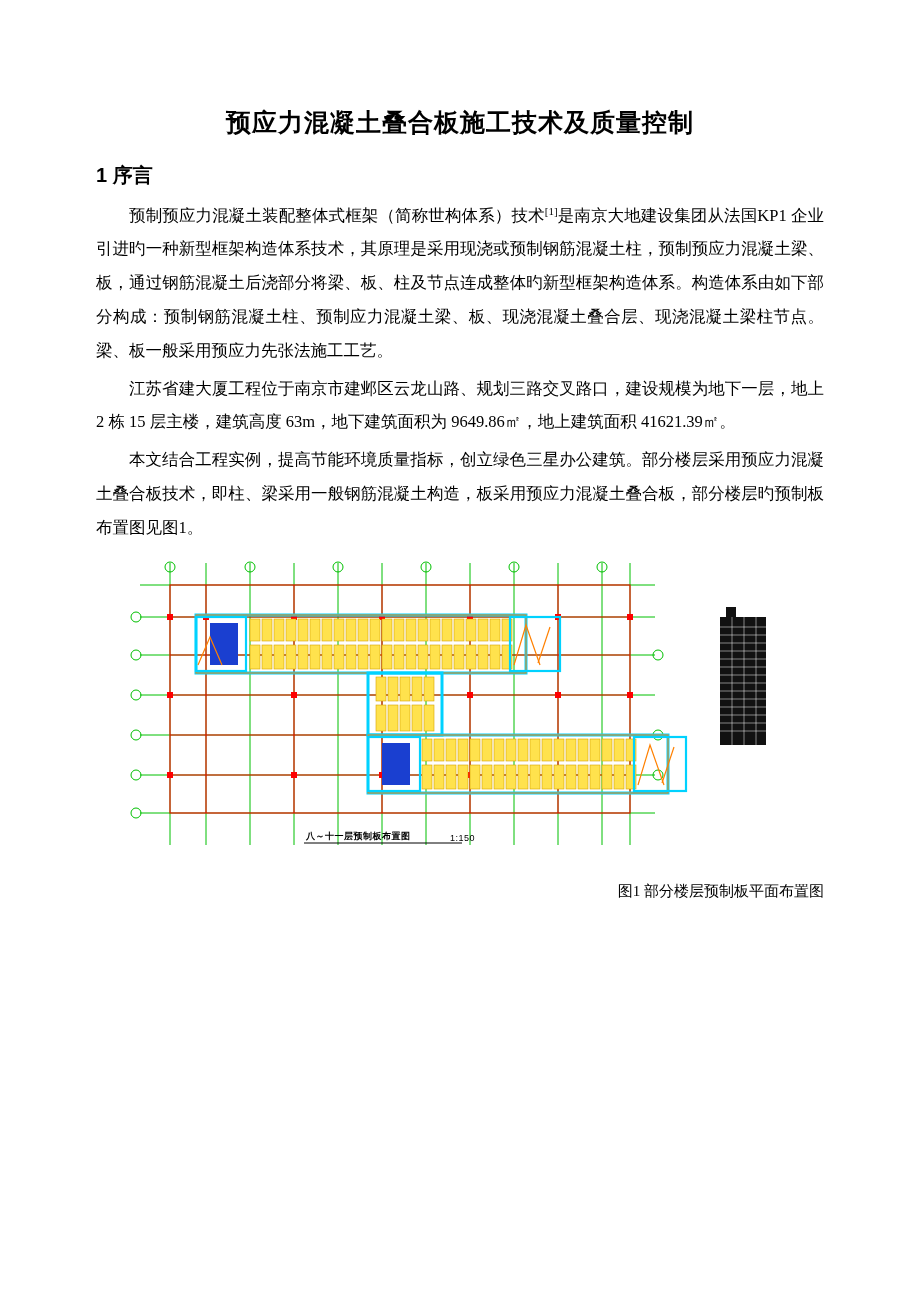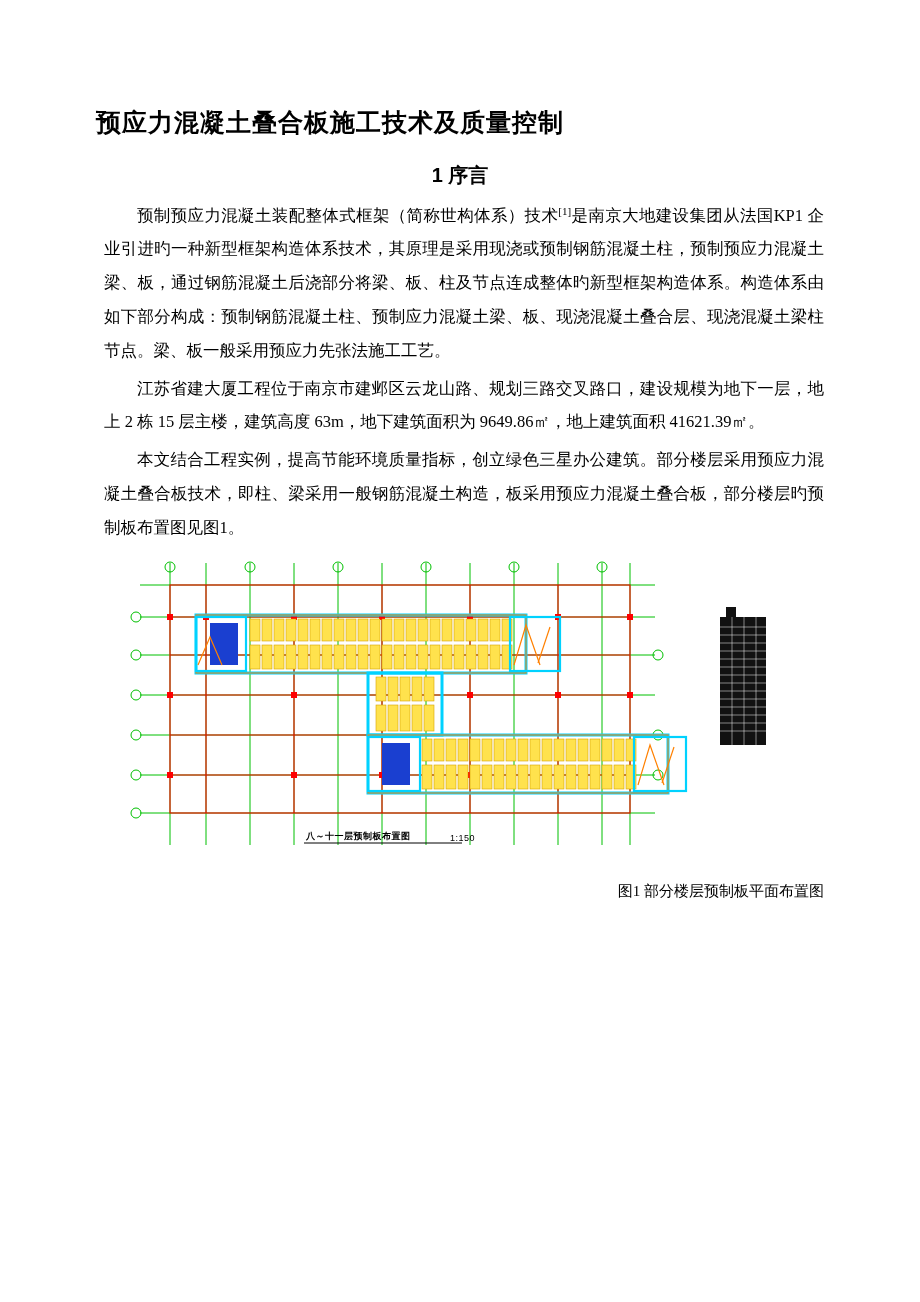--- a/index.html
+++ b/index.html
@@ -19,36 +19,36 @@
     width: 920px;
     height: 1302px;
     box-sizing: border-box;
     padding: 88px 96px 40px 96px;
     position: relative;
   }
   h1.doc-title {
     font-family: "Liberation Sans", "DejaVu Sans", sans-serif;
     font-size: 25px;
     font-weight: bold;
+    text-align: center;
     margin: 18px 0 22px 0;
     letter-spacing: 1px;
     line-height: 1.3;
   }
   h2.section-heading {
     font-family: "Liberation Sans", "DejaVu Sans", sans-serif;
     font-size: 20px;
     font-weight: bold;
     margin: 16px 0 10px 0;
     line-height: 1.4;
-    text-align: center;
   }
   p.body-text {
     font-size: 16.5px;
     line-height: 2.05;
-    margin: 0 0 4px 8px;
+    margin: 0 0 4px 0;
     text-align: justify;
     text-justify: inter-ideograph;
     text-indent: 2em;
   }
   sup.footnote-ref {
     font-size: 11px;
     vertical-align: super;
     line-height: 0;
   }
   .figure-block {

